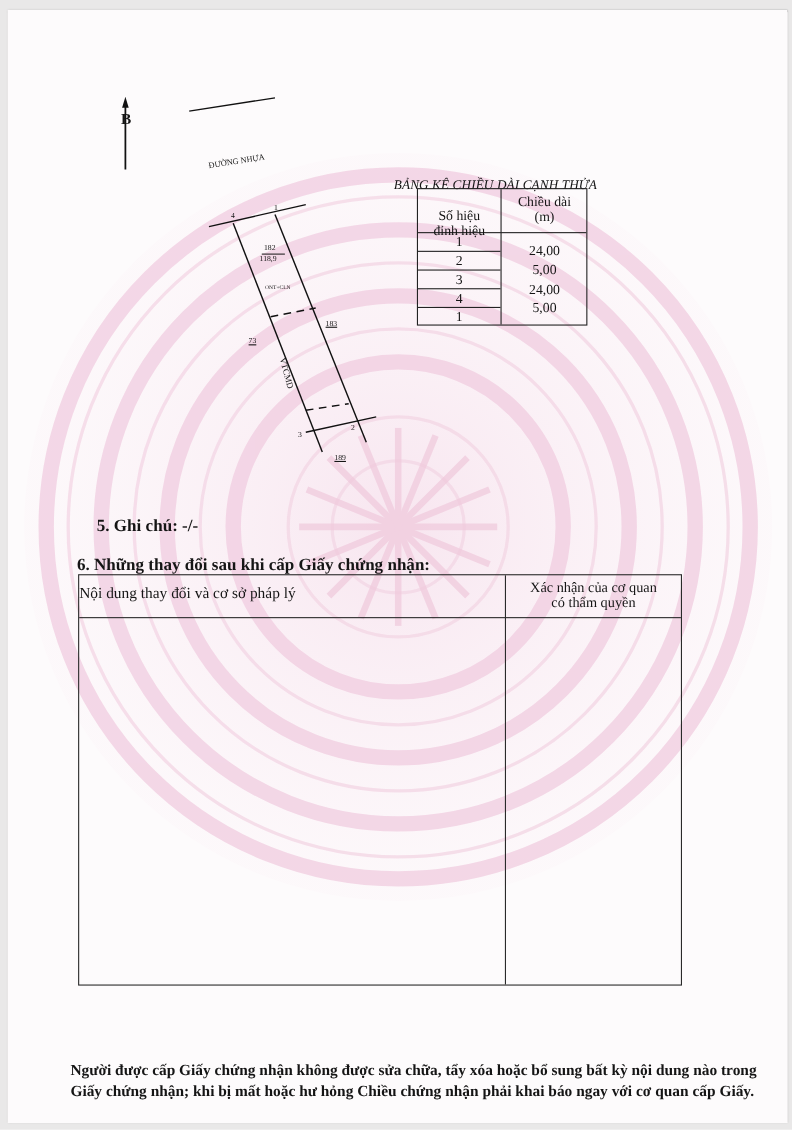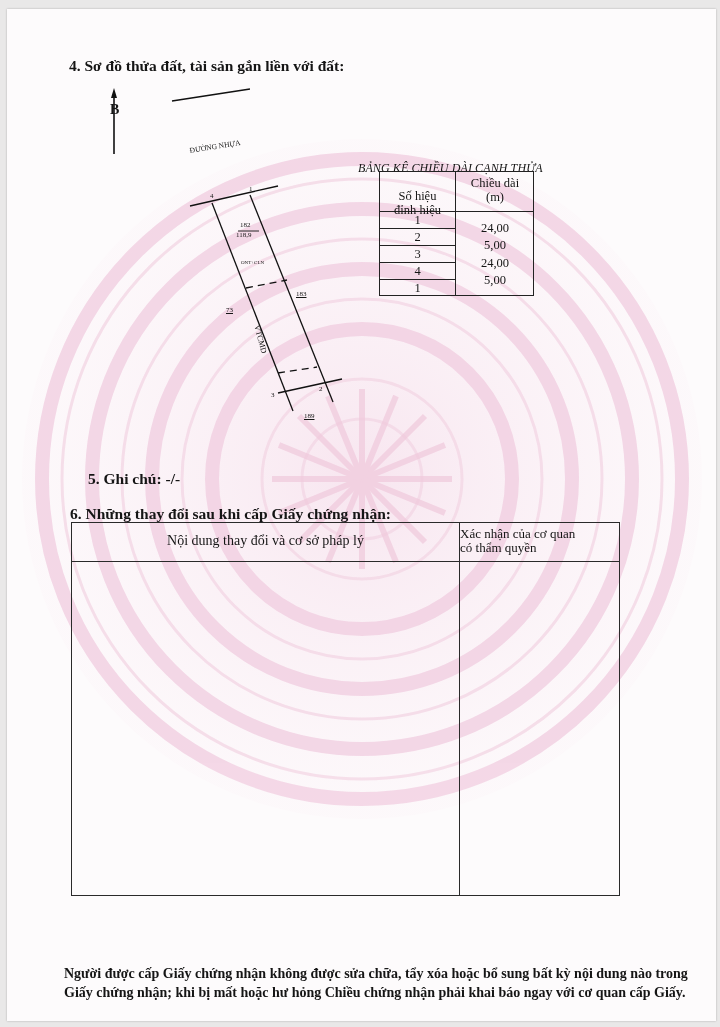--- a/index.html
+++ b/index.html
@@ -39,24 +39,24 @@
     position: absolute; text-align: center; font-size: 12.5px; line-height: 14px;
   }
 
   .changes-table {
     position: absolute; left: 71px; top: 522px; width: 549px; height: 374px;
     border: 1.5px solid #2a2a2a; box-sizing: border-box;
   }
   .changes-table .vsplit { position: absolute; left: 387px; top: 0; bottom: 0; border-left: 1.5px solid #2a2a2a; }
   .changes-table .hsplit { position: absolute; left: 0; right: 0; top: 38px; border-top: 1.5px solid #2a2a2a; }
   .changes-table .th1 {
-    position: absolute; left: 0; width: 387px; top: 10px; text-align: center; font-size: 14px;
+    position: absolute; left: 0; width: 387px; top: 10px; text-align: left; font-size: 14px;
   }
   .changes-table .th2 {
-    position: absolute; left: 388px; right: 0; top: 4px; font-size: 13px; line-height: 14px;
+    position: absolute; left: 388px; right: 0; top: 4px; text-align: center; font-size: 13px; line-height: 14px;
   }
   .reg-line { font-size: 16px; white-space: nowrap; }
   .dots { letter-spacing: 0px; color: #333; }
   .handwriting {
     font-family: "DejaVu Sans", sans-serif; color: #3a3fa8; font-size: 19px;
     letter-spacing: 2px; font-weight: normal;
   }
   .notice { font-size: 14px; line-height: 19px; white-space: nowrap; font-weight: bold; }
 </style>
 </head>
@@ -99,21 +99,20 @@
       <line x1="355" y1="470" x2="438" y2="436"></line>
       <line x1="355" y1="470" x2="438" y2="504"></line>
       <line x1="355" y1="470" x2="389" y2="553"></line>
       <line x1="355" y1="470" x2="321" y2="553"></line>
       <line x1="355" y1="470" x2="272" y2="504"></line>
       <line x1="355" y1="470" x2="272" y2="436"></line>
       <line x1="355" y1="470" x2="321" y2="387"></line>
     </g>
   </svg>
 
-  <div class="abs heading" style="left:62px; top:48px;">4. Sơ đồ thửa đất, tài sản gắn liền với đất:</div>
 
   <svg class="abs" style="left:0; top:0;" width="709" height="420">
 
     <g>
       <line x1="107" y1="145" x2="107" y2="84" stroke="#111" stroke-width="1.6"></line>
       <polygon points="107,79 104,89 110,89" fill="#111"></polygon>
     </g>
 
     <line x1="165" y1="92" x2="243" y2="80" stroke="#111" stroke-width="1.3"></line>
 

